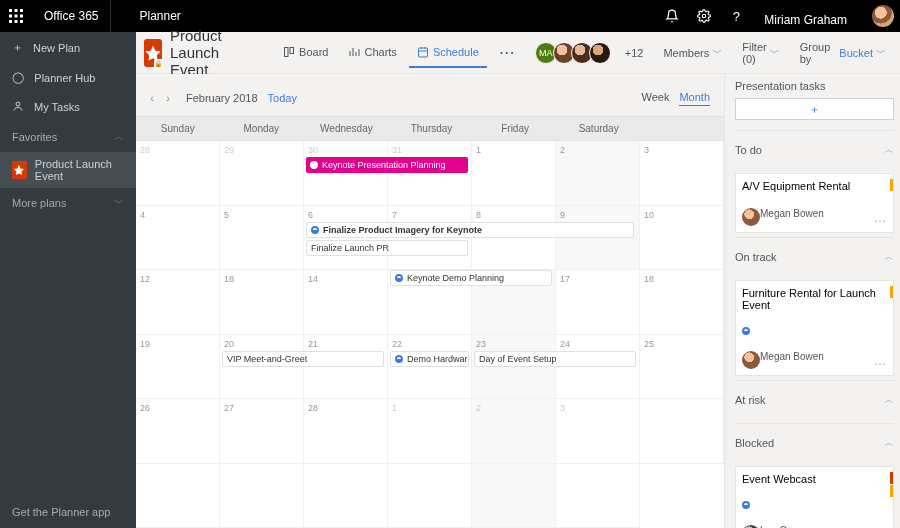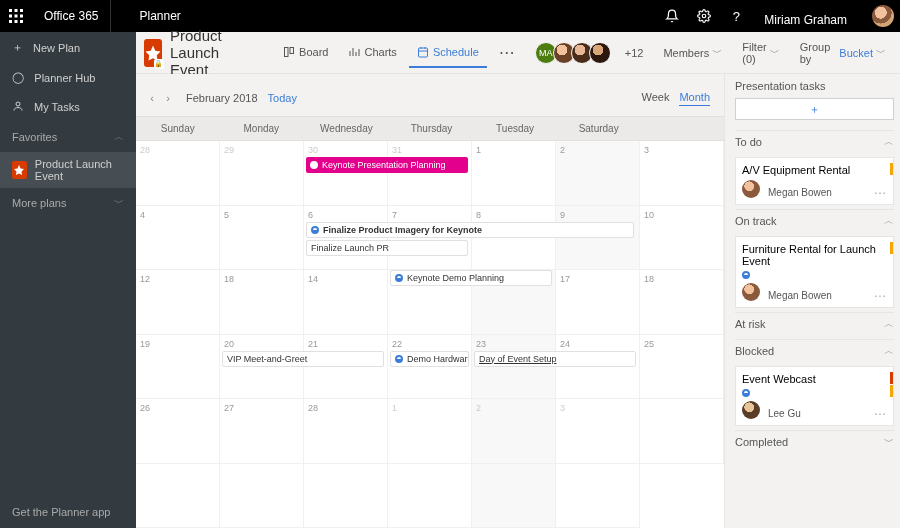--- a/index.html
+++ b/index.html
@@ -51,25 +51,25 @@
 .cell.dim { color:#ccc; }
 .cell .daynum { font-size:9px; }
 .cell.today-col { background:#f8f8f8; }
 .evt { position:absolute; left:2px; height:16px; font-size:9px; border-radius:2px; display:flex; align-items:center; padding:0 4px; gap:4px; background:#fff; border:1px solid #e0e0e0; color:#333; white-space:nowrap; overflow:hidden; z-index:2; }
 .evt.pink { background:#e3008c; color:#fff; border:none; }
 .dot { width:8px; height:8px; border-radius:50%; border:2px solid #3b7dd8; background:#fff; display:inline-block; flex-shrink:0; }
 .dot.half { background: linear-gradient(to bottom, #fff 50%, #3b7dd8 50%); }
 .right-panel { width:176px; background:#f3f2f1; border-left:1px solid #e5e5e5; padding:6px 6px 6px 10px; font-size:11px; overflow-y:auto; }
 .rp-title { color:#555; margin-bottom:6px; }
 .add-task { height:22px; border:1px solid #d0d0d0; background:#fff; display:flex; align-items:center; justify-content:center; color:#3b7dd8; cursor:pointer; margin-bottom:10px; }
-.bucket-head { display:flex; justify-content:space-between; align-items:center; color:#555; padding:4px 0; cursor:pointer; border-top:1px solid #e5e5e5; margin-top:4px; }
+.bucket-head { display:flex; justify-content:space-between; align-items:center; color:#555; padding:12px 0; cursor:pointer; border-top:1px solid #e5e5e5; margin-top:4px; }
 .task-card { background:#fff; border:1px solid #e5e5e5; padding:6px; margin:4px 0; position:relative; }
 .task-card .stripe { position:absolute; right:0; top:5px; width:3px; height:12px; background:#f7a500; }
 .task-card .stripe.red { background:#d83b01; }
-.task-row { display:flex; align-items:flex-end; gap:8px; margin-top:4px; font-size:10px; color:#555; }
+.task-row { display:flex; align-items:flex-start; gap:0; margin-top:16px; font-size:10px; color:#555; }
 .task-dots { position:absolute; right:6px; bottom:4px; color:#aaa; font-size:12px; letter-spacing:1px; }
 .tiny-av { width:18px; height:18px; border-radius:50%; }
 .chev { font-size:10px; color:#888; }
 </style>
 </head>
 <body>
 
 <div class="topbar">
   <div class="waffle">
     <svg viewBox="0 0 14 14">
@@ -207,21 +207,21 @@
           <div class="view-toggle">
             <span class="view-opt">Week</span>
             <span class="view-opt active">Month</span>
           </div>
         </div>
         <div class="week-header">
           <div>Sunday</div>
           <div>Monday</div>
           <div>Wednesday</div>
           <div>Thursday</div>
-          <div>Tuesday</div>
+          <div>Friday</div>
           <div>Saturday</div>
         </div>
         <div class="grid">
 
           <div class="cell dim"><span class="daynum">28</span></div>
           <div class="cell dim"><span class="daynum">29</span></div>
           <div class="cell dim"><span class="daynum">30</span>
             <div class="evt pink" style="top:16px;width:calc(200% - 4px);">
                 <span class="dot" style="border-color:#fff;"></span>
                 <span>Keynote Presentation Planning</span>
@@ -268,21 +268,21 @@
               </div>
           </div>
           <div class="cell"><span class="daynum">21</span></div>
           <div class="cell"><span class="daynum">22</span>
             <div class="evt" style="top:16px;width:calc(100% - 4px);">
                 <span class="dot half"></span>
                 <span>Demo Hardware</span>
               </div>
           </div>
           <div class="cell today-col"><span class="daynum">23</span>
-            <div class="evt" style="top:16px;width:calc(200% - 4px);text-decoration:underline;">
+            <div class="evt" style="top:16px;width:calc(200% - 4px);">
                 <span>Day of Event Setup</span>
               </div>
           </div>
           <div class="cell"><span class="daynum">24</span></div>
 
           <div class="cell"><span class="daynum">25</span></div>
           <div class="cell"><span class="daynum">26</span></div>
           <div class="cell"><span class="daynum">27</span></div>
           <div class="cell"><span class="daynum">28</span></div>
           <div class="cell dim"><span class="daynum">1</span></div>

